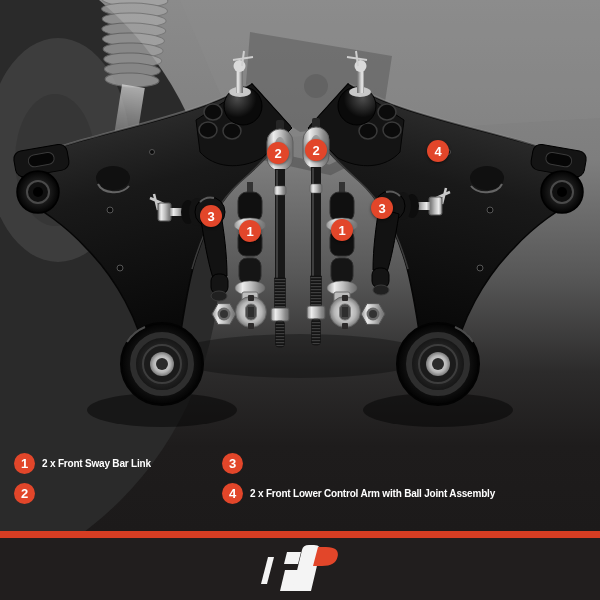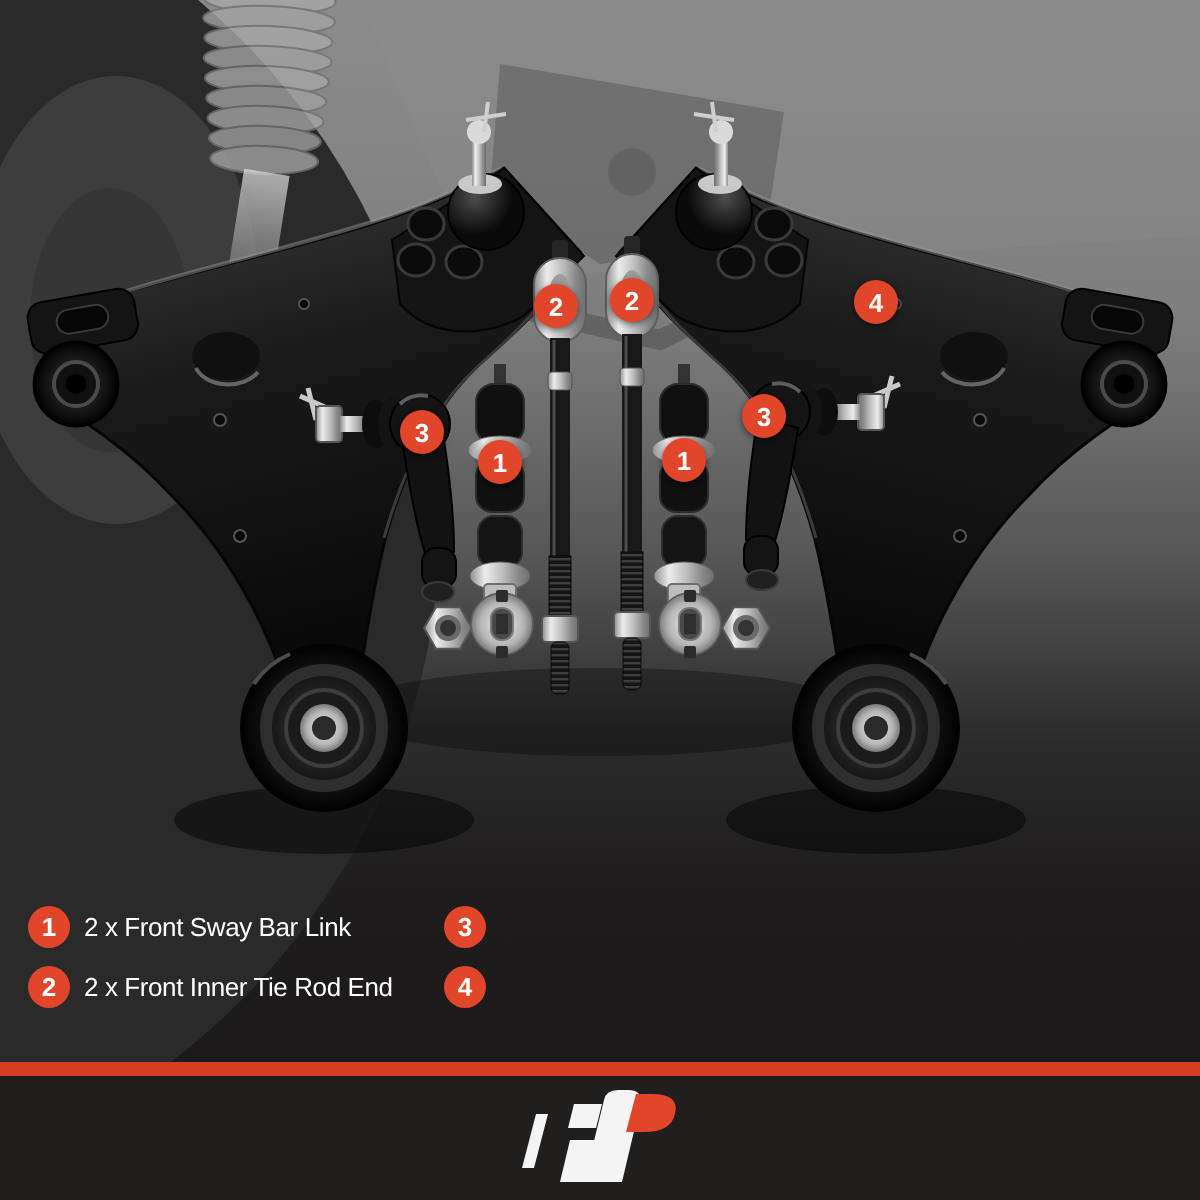--- a/index.html
+++ b/index.html
@@ -27,21 +27,21 @@
     grid-template-rows:repeat(2,22px);grid-auto-flow:column;row-gap:8px;
   }
   .legend-item{display:flex;align-items:center;gap:7px;}
   .legend-badge{
     flex:0 0 auto;width:21px;height:21px;border-radius:50%;
     background:var(--c-accent);color:var(--c-badge_text);
     display:flex;align-items:center;justify-content:center;
     font-size:13px;font-weight:700;line-height:1;
   }
   .legend-label{
-    color:var(--c-legend_text);font-size:13px;font-weight:400;
+    color:var(--c-legend_text);font-size:10px;font-weight:700;
     letter-spacing:-0.2px;white-space:nowrap;
   }
   .stripe{width:600px;height:7px;background:var(--c-stripe);}
   .footer{
     width:600px;height:62px;background:var(--c-footer_bg);
     display:flex;align-items:center;justify-content:center;
   }
 </style>
 </head>
 <body>
@@ -246,27 +246,27 @@
     <div class="pbadge" style="left:371px;top:197px;">3</div>
     <div class="pbadge" style="left:427px;top:140px;">4</div>
 
     <div class="legend">
       <div class="legend-item">
         <span class="legend-badge">1</span>
         <span class="legend-label">2 x Front Sway Bar Link</span>
       </div>
       <div class="legend-item">
         <span class="legend-badge">2</span>
-        <span class="legend-label">2 x Front Inner Tie Rod End</span>
       </div>
       <div class="legend-item">
         <span class="legend-badge">3</span>
       </div>
       <div class="legend-item">
         <span class="legend-badge">4</span>
+        <span class="legend-label">2 x Front Lower Control Arm with Ball Joint Assembly</span>
       </div>
     </div>
   </div>
 
   <div class="stripe"></div>
 
   <div class="footer">
     <svg width="92" height="50" viewBox="0 0 92 50">
       <path d="M7,40 L14,13 L20,13 L13,40 Z" fill="#f4f4f4"></path>
       <path d="M30,20 L33,8 L47,8 L44,20 Z" fill="#f4f4f4"></path>

